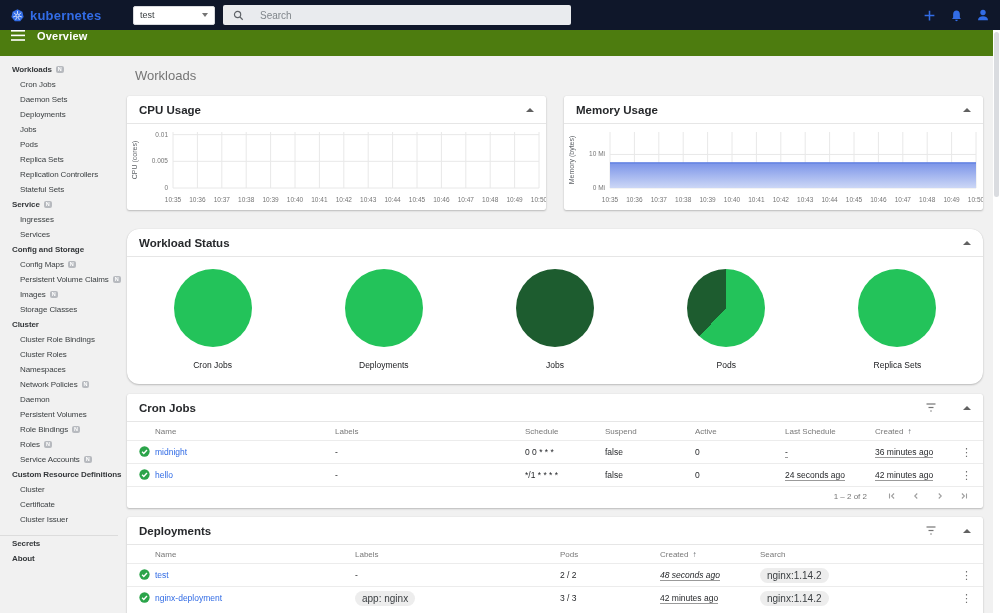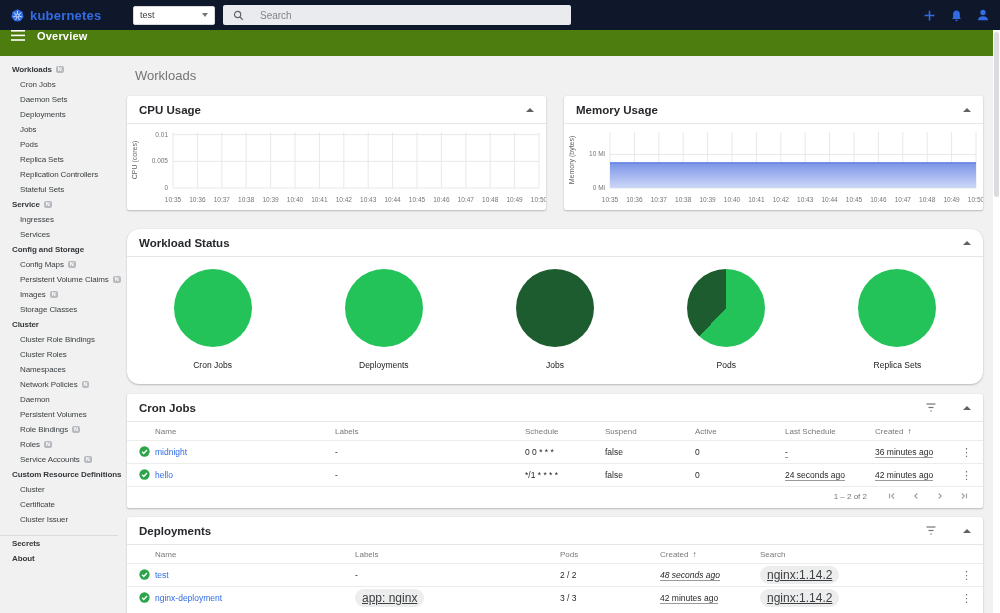--- a/index.html
+++ b/index.html
@@ -58,21 +58,21 @@
   .pie-label { margin-top:13px; font-size:8.5px; color:#202124; }
   
   .table-card { margin-top:10px; }
   .table-card.cron { height:114px; }
   .table-card.deploy { margin-top:9px; height:140px; }
   .tbl-hrow { display:flex; align-items:center; height:18px; padding:0 12px; font-size:8px; color:#787878; }
   .tbl-row { display:flex; align-items:center; height:23px; padding:0 12px; border-top:1px solid #ececec; font-size:8.5px; color:#26282b; }
   .cell { flex:none; padding-right:6px; white-space:nowrap; overflow:hidden; display:flex; align-items:center;text-align:right; }
   .sort-arrow { margin-left:4px; color:#5f6368; font-size:8px; }
   .link { color:#326ce5; text-decoration:none; cursor:pointer; }
-  .chip { background:#ededed; border-radius:9px; padding:2px 7px; font-size:12px; color:#3c4043;text-decoration:underline; }
+  .chip { background:#ededed; border-radius:9px; padding:2px 7px; font-size:10px; color:#3c4043; }
   .u { border-bottom:1px solid #9a9a9a; }
   .kebab { margin-left:auto; color:#6f6f6f; font-size:11px; width:10px; text-align:center; cursor:pointer; line-height:1; }
   .tbl-footer { display:flex; align-items:center; justify-content:flex-end; height:19px; border-top:1px solid #ececec; padding:0 14px; gap:20px; font-size:8px; color:#757575; }
   .pg { display:flex; gap:14px; align-items:center; }
   .pg span { cursor:pointer; display:flex; }
 </style>
 </head>
 <body>
 
 <div class="header">

